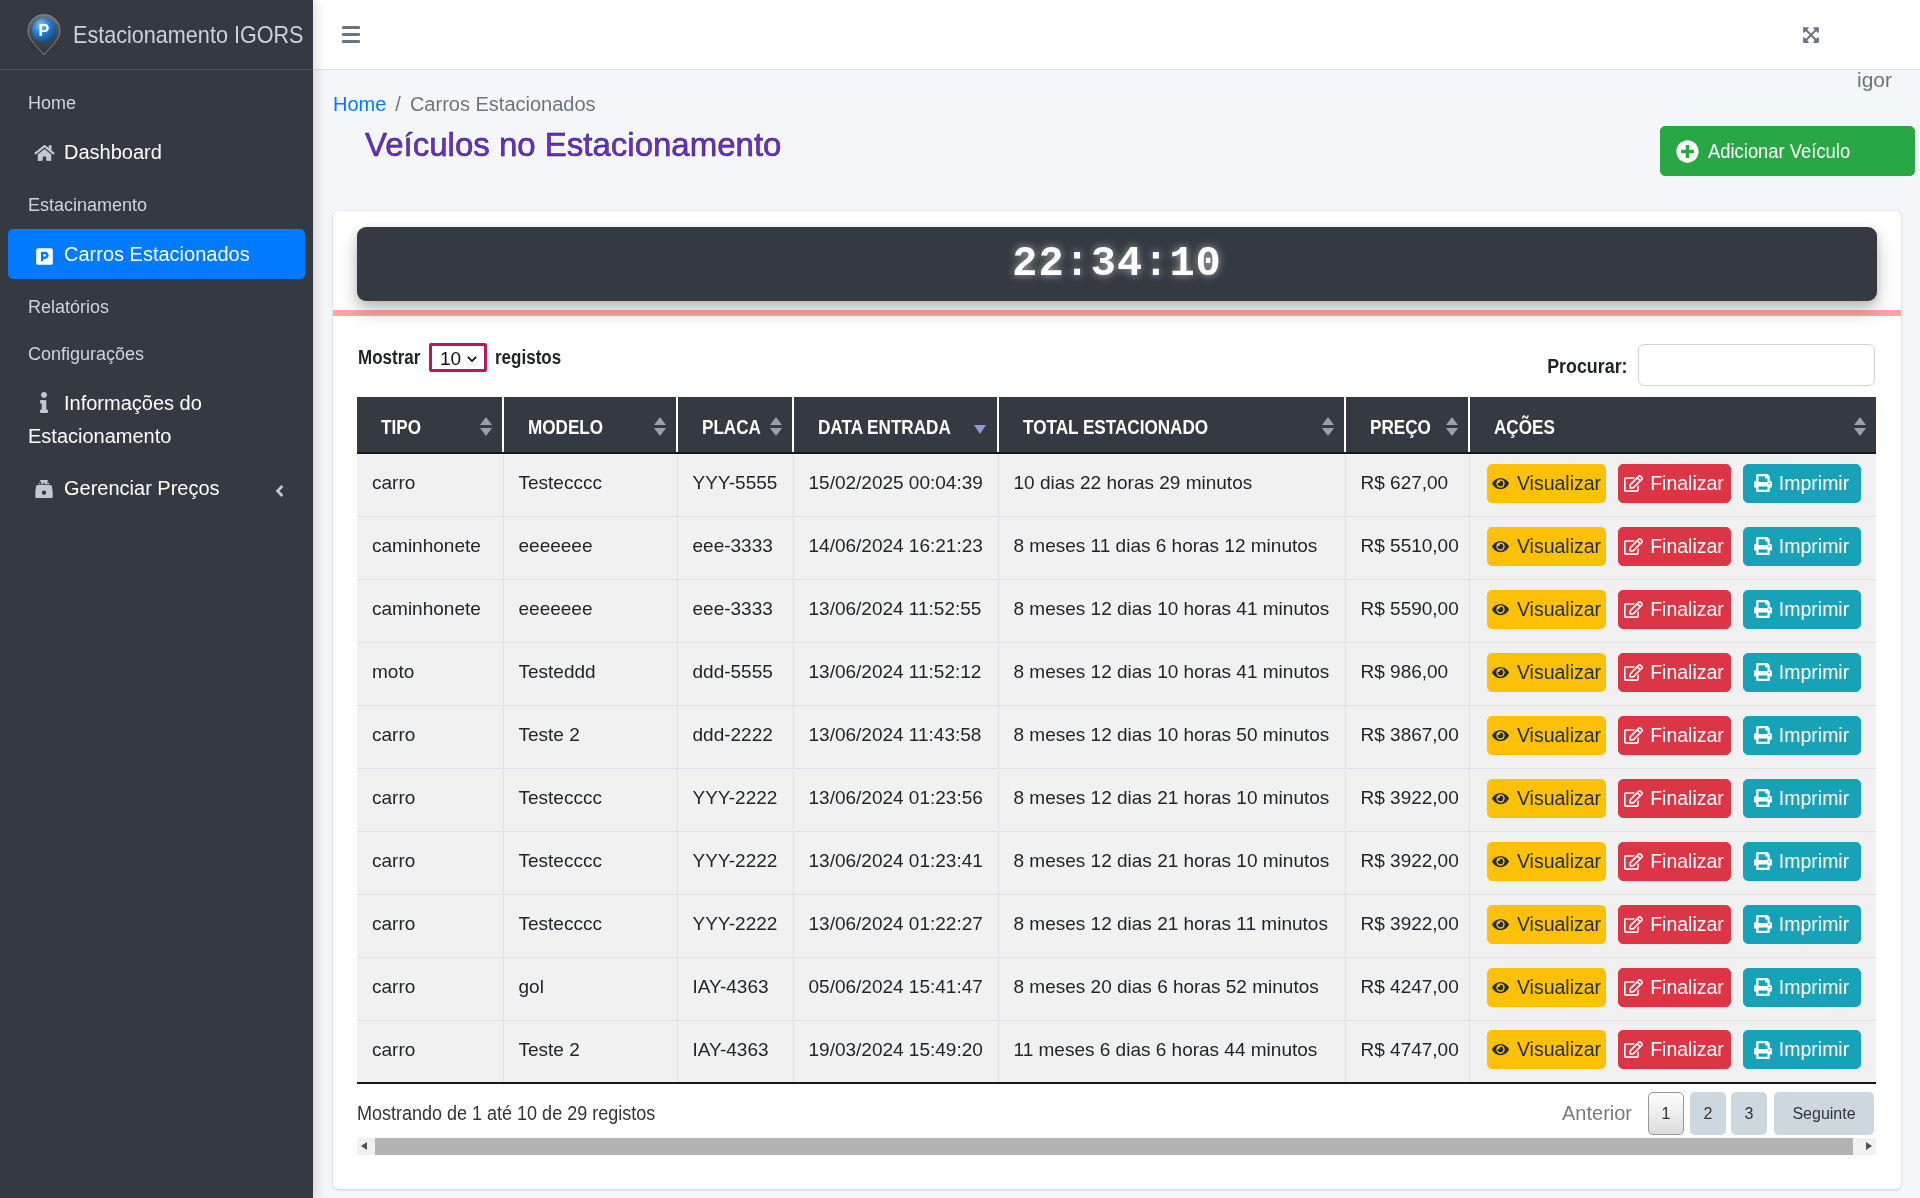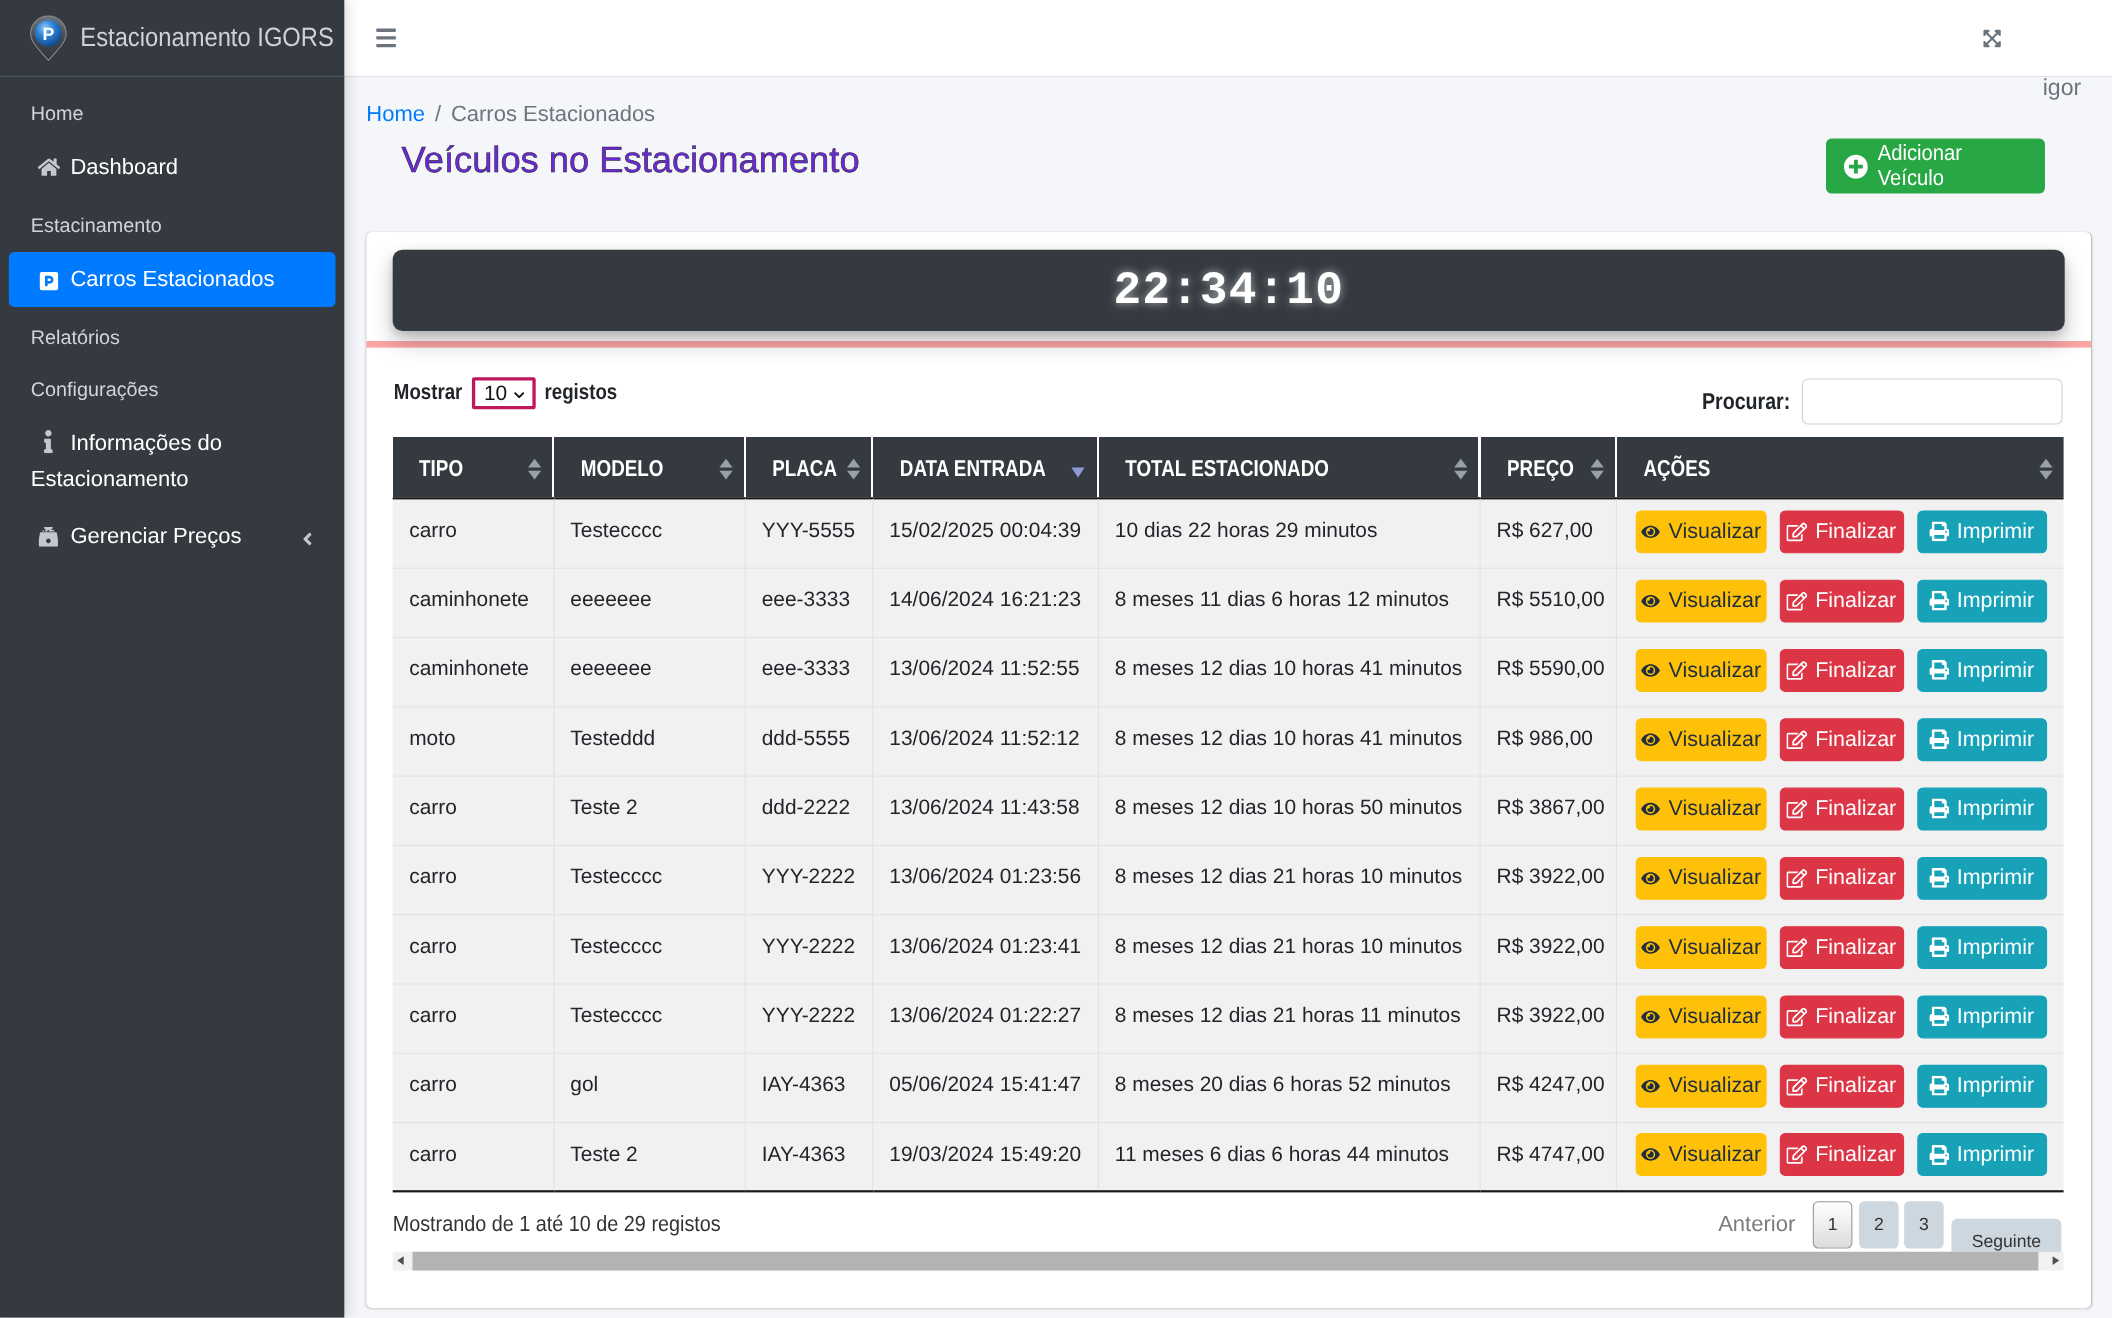--- a/index.html
+++ b/index.html
@@ -33,21 +33,21 @@
 .burger span:nth-child(1){top:0} .burger span:nth-child(2){top:7px} .burger span:nth-child(3){top:14px}
 .expandic { position:absolute; left:1489px; top:26px; width:18px; height:18px; }
 .username { position:absolute; left:1544px; top:22px; font-size:21px; color:#6c757d;margin-top:46px; }
 
 
 .breadcrumb { position:absolute; left:333px; top:93px; font-size:20px; }
 .breadcrumb a { color:#007bff; text-decoration:none; }
 .breadcrumb .sep { color:#6c757d; padding:0 9px; }
 .breadcrumb .cur { color:#6c757d; }
 .pagetitle { position:absolute; left:365px; top:125px; font-size:33px; line-height:40px; font-weight:400; color:#6d28d9; -webkit-text-stroke:0.5px #1f2429; }
-.btn-add { position:absolute; left:1660px; top:126px; width:199px; height:50px; background:#28a745; border:1px solid #28a745; border-radius:5px; color:#fff; font-size:20px; display:flex; align-items:center; padding-left:15px; gap:9px; }
+.btn-add { position:absolute; left:1660px; top:126px; width:255px; height:50px; background:#28a745; border:1px solid #28a745; border-radius:5px; color:#fff; font-size:20px; display:flex; align-items:center; padding-left:15px; gap:9px; }
 
 
 .card { position:absolute; left:333px; top:211px; width:1568px; height:978px; background:#fff; border-radius:5px; box-shadow:0 0 1px rgba(0,0,0,.18), 0 1px 3px rgba(0,0,0,.15); }
 .card-header { height:105px; border-bottom:6px solid #fca5a5; padding:16px 24px; }
 .clock { height:74px; background:#343a40; border-radius:9px; box-shadow:0 10px 20px rgba(0,0,0,.22), 0 3px 8px rgba(0,0,0,.12); display:flex; align-items:center; justify-content:center; }
 .clock span { color:#fff; font-family:"Liberation Mono", monospace; font-size:42px; font-weight:700; letter-spacing:1px; text-shadow:0 0 9px rgba(255,255,255,.6); margin-top:-1px; }
 
 
 .lenlabel { position:absolute; left:358px; top:346px; font-size:20px; font-weight:700; color:#212529; }
 .lensel { position:absolute; left:429px; top:343px; width:58px; height:29px; border:3px solid #be185d; border-radius:2px; background:#fff; font-size:19px; color:#111; padding-left:8px; line-height:26px; }
@@ -74,21 +74,21 @@
 .btn-fin { width:113px; background:#dc3545; border-color:#dc3545; color:#fff; }
 .btn-imp { width:118px; background:#17a2b8; border-color:#17a2b8; color:#fff; }
 
 
 .info { position:absolute; left:357px; top:1102px; font-size:20px; color:#333; }
 .pg-prev { left:1562px; top:1102px; position:absolute; color:#7b7b7b; font-size:20px; }
 .pg-box { position:absolute; top:1092px; height:43px; border-radius:5px; display:flex; align-items:center; justify-content:center; color:#333; }
 .pg-cur { left:1648px; width:36px; border:1px solid #979797; background:linear-gradient(to bottom,#ffffff 0%,#dcdcdc 100%); }
 .pg-n2 { left:1690px; width:36px; background:#ccd7e0; }
 .pg-n3 { left:1731px; width:36px; background:#ccd7e0; }
-.pg-next { left:1774px; width:100px; background:#ccd7e0;margin-top:16px; }
+.pg-next { left:1774px; width:100px; background:#ccd7e0; }
 
 
 .hscroll { position:absolute; left:357px; top:1138px; width:1519px; height:17px; background:#f1f1f1; }
 .hs-thumb { position:absolute; left:17.5px; top:0; width:1478px; height:17px; background:#b3b3b3; }
 .hs-left { position:absolute; left:4px; top:4px; width:0; height:0; border-top:4.5px solid transparent; border-bottom:4.5px solid transparent; border-right:6px solid #505050; }
 .hs-right { position:absolute; right:4px; top:4px; width:0; height:0; border-top:4.5px solid transparent; border-bottom:4.5px solid transparent; border-left:6px solid #505050; }
 </style>
 </head>
 <body>
 

